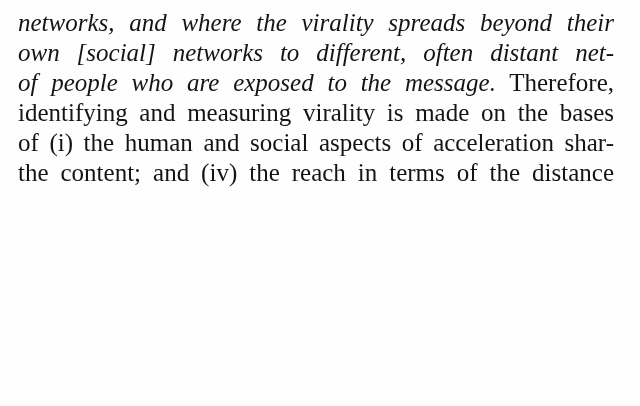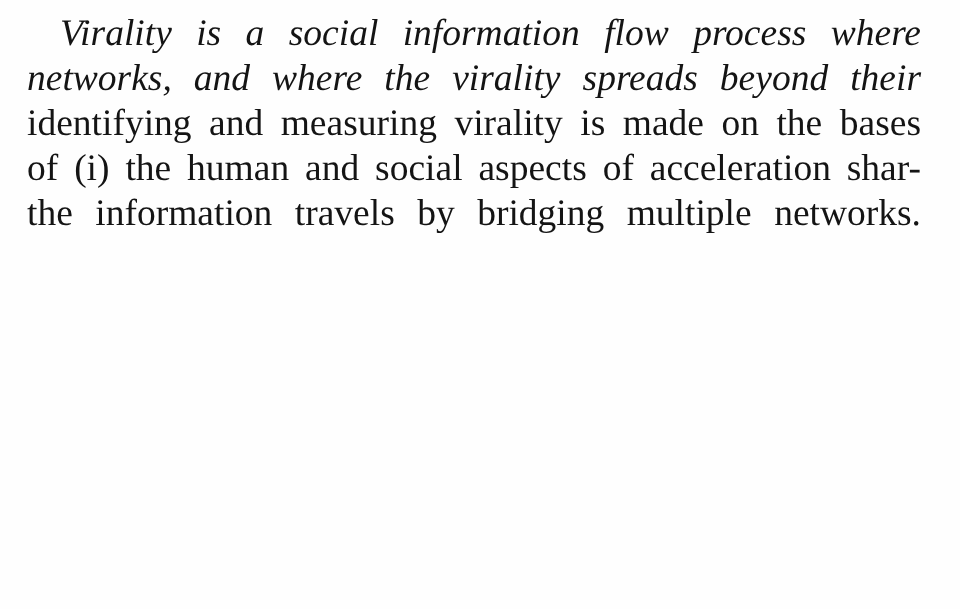--- a/index.html
+++ b/index.html
@@ -33,19 +33,20 @@
     text-indent: 22px;
   }
   .it { font-style: italic; }
   .ro { font-style: normal; }
 </style>
 </head>
 <body>
 
 <div class="page">
   <div>
-    <div class="pline first it">Virality is a social information flow process where</div>
     <div class="pline it">networks, and where the virality spreads beyond their</div>
+    <div class="pline it">own [social] networks to different, often distant net-</div>
+    <div class="pline"><span class="it">of people who are exposed to the message.</span> <span class="ro">Therefore,</span></div>
     <div class="pline ro">identifying and measuring virality is made on the bases</div>
     <div class="pline ro">of (i) the human and social aspects of acceleration shar-</div>
-    <div class="pline ro">the information travels by bridging multiple networks.</div>
+    <div class="pline ro">the content; and (iv) the reach in terms of the distance</div>
   </div>
 </div>
 
 </body></html>

